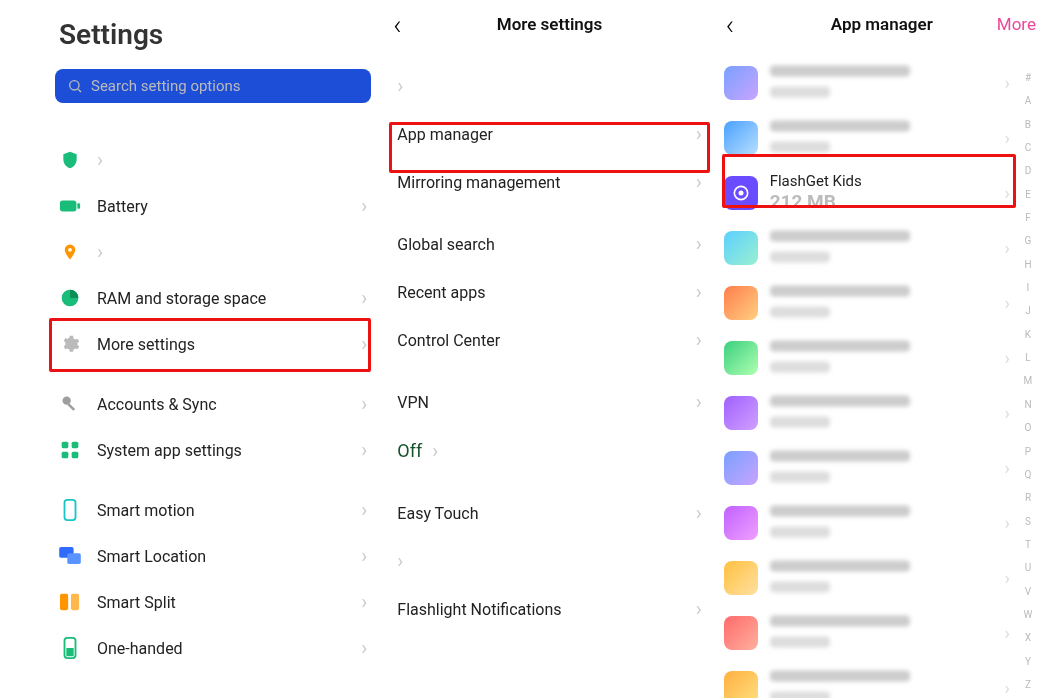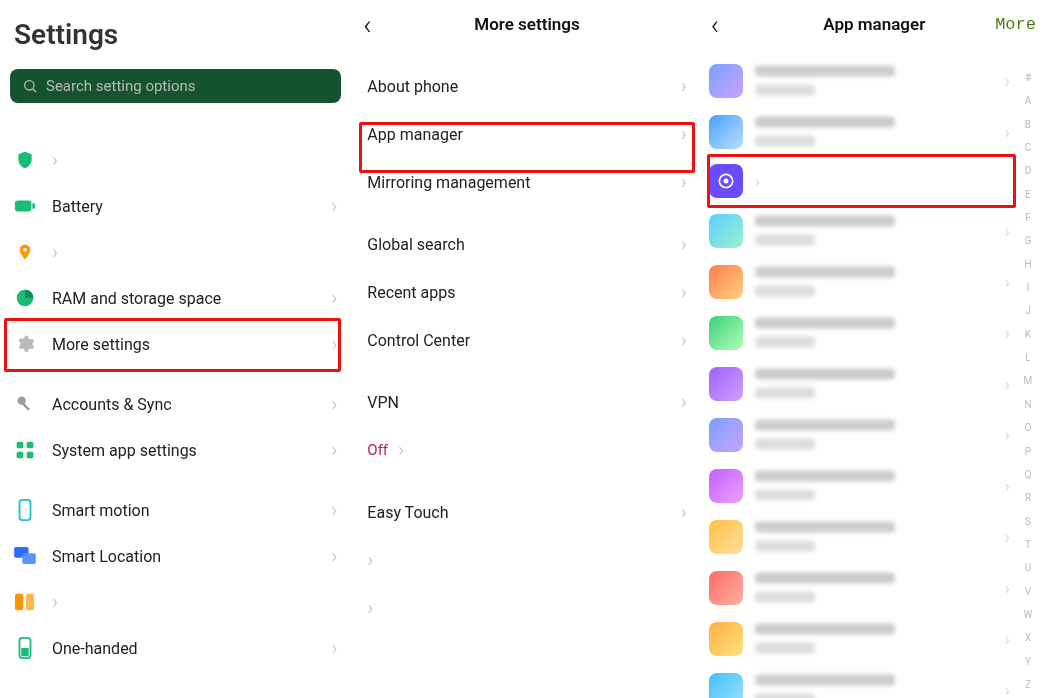--- a/index.html
+++ b/index.html
@@ -1,49 +1,49 @@
 <!DOCTYPE html>
 <html><head>
   <meta charset="utf-8">
   <style>
     * { margin:0; padding:0; box-sizing:border-box; font-family: -apple-system, BlinkMacSystemFont, "Segoe UI", Roboto, Helvetica, Arial, sans-serif; }
     body { width:1042px; height:698px; overflow:hidden; background:#fff; display:flex; color:#333; }
     .panel { flex: 1 1 0; position:relative; height:698px; overflow:hidden; }
     
-    .p1 { padding:0 8px 0 8px; }
+    .p1 { padding:0 8px 0 8px;margin-left:45px; }
     .p1-title { font-size:28px; font-weight:600; padding:18px 0 18px 6px; }
-    .search { display:flex; align-items:center; background:#14532d; border-radius:8px; padding:8px 12px; color:#bbb; margin:0 2px 10px 2px; }
+    .search { display:flex; align-items:center; background:#1d4ed8; border-radius:8px; padding:8px 12px; color:#bbb; margin:0 2px 10px 2px; }
     .search svg{ margin-right:8px; }
     .search span{ font-size:15px; color:#bbb; }
     .row { display:flex; align-items:center; padding:12px 6px; position:relative; cursor:pointer; }
     .row .ico { width:22px; height:22px; margin-right:16px; display:flex; align-items:center; justify-content:center; flex:none; }
     .row .lbl { flex:1; font-size:16px; color:#222; }
-    .row .lbl-off { color:#be185d; font-size:15px; margin-right:10px;text-align:right; }
+    .row .lbl-off { color:#14532d; font-size:18px; margin-right:10px;text-align:right; }
     .chev { color:#ccc; font-size:20px; line-height:1; }
     .gap { height:14px; }
     .hl1 { position:absolute; left:4px; right:10px; top:318px; height:54px; border:3px solid #e11; border-radius:2px; pointer-events:none; }
     
     .cut { height:20px; overflow:hidden; opacity:.3; }
     
     .p2 { padding:0 8px; }
     .hdr { display:flex; align-items:center; justify-content:center; position:relative; height:48px; }
     .hdr .back { position:absolute; left:4px; font-size:28px; font-weight:300; color:#000; cursor:pointer; }
     .hdr .title { font-size:17px; font-weight:600; color:#111; }
-    .hdr .more { position:absolute; right:6px; font-size:17px; color:#4d7c0f; cursor:pointer;font-family:Liberation Mono, monospace; }
+    .hdr .more { position:absolute; right:6px; font-size:17px; color:#ec4899; cursor:pointer; }
     .p2-list { padding-top:14px; }
     .p2-list .row { padding:14px 8px; }
     .hl2 { position:absolute; left:8px; right:8px; top:122px; height:51px; border:3px solid #e11; border-radius:2px; pointer-events:none; }
     
     .p3 { padding:0 0 0 4px; }
     .p3-body { position:absolute; top:55px; left:0; right:26px; bottom:0; }
     .app-row { display:flex; align-items:center; padding:7px 6px; position:relative; }
     .app-ico { width:34px; height:34px; border-radius:8px; margin-right:12px; flex:none; }
     .app-text { flex:1; display:flex; flex-direction:column; justify-content:center; }
     .app-name { font-size:15px; color:#222; }
-    .app-sz { font-size:16px; color:#bbb;font-weight:bold; }
+    .app-sz { font-size:19px; color:#bbb;font-weight:bold; }
     .blur .app-name, .blur .app-sz{ position:relative; color:transparent; }
     .blur .app-name::after, .blur .app-sz::after{
       content:''; position:absolute; left:0; top:50%; transform:translateY(-50%);
       height:11px; border-radius:4px; filter:blur(2px);
     }
     .blur .app-name::after{ width:140px; background:#ccc; }
     .blur .app-sz::after{ width:60px; background:#ddd; }
     .p3-chev{ color:#ddd; font-size:18px; line-height:1; }
     .hl3 { position:absolute; left:4px; right:0; top:99px; height:54px; border:3px solid #e11; border-radius:2px; pointer-events:none; }
     .alpha { position:absolute; right:6px; top:72px; bottom:8px; width:16px; display:flex; flex-direction:column; justify-content:space-between; font-size:10px; color:#bbb; text-align:center; }
@@ -174,20 +174,21 @@
     <span class="lbl">Smart Location</span>
     <span class="chev">›</span>
   </div>
   <div class="row">
     <span class="ico">
         <svg width="20" height="18" viewBox="0 0 22 18">
           <rect x="0" y="0" width="9" height="18" rx="2" fill="#ff9500"></rect>
           <rect x="12" y="0" width="9" height="18" rx="2" fill="#ffb84d"></rect>
         </svg>
       </span>
+    <span class="lbl">Smart Split</span>
     <span class="chev">›</span>
   </div>
   <div class="row">
     <span class="ico">
         <svg width="16" height="22" viewBox="0 0 16 24" fill="none" stroke="#1abc7a" stroke-width="2">
           <rect x="2" y="1" width="12" height="22" rx="3"></rect>
           <rect x="4" y="12" width="8" height="9" fill="#1abc7a" stroke="none"></rect>
         </svg>
       </span>
     <span class="lbl">One-handed</span>
@@ -197,21 +198,20 @@
   <div class="hl1"></div>
 </div>
 
 <div class="panel p2">
   <div class="hdr">
     <span class="back">‹</span>
     <span class="title">More settings</span>
   </div>
   <div class="p2-list">
     <div class="row">
-        <span class="lbl">About phone</span>
         <span class="chev">›</span>
       </div>
     <div class="row">
         <span class="lbl">App manager</span>
         <span class="chev">›</span>
       </div>
     <div class="row">
         <span class="lbl">Mirroring management</span>
         <span class="chev">›</span>
       </div>
@@ -239,20 +239,21 @@
       </div>
     <div class="gap"></div>
     <div class="row">
         <span class="lbl">Easy Touch</span>
         <span class="chev">›</span>
       </div>
     <div class="row">
         <span class="chev">›</span>
       </div>
     <div class="row">
+        <span class="lbl">Flashlight Notifications</span>
         <span class="chev">›</span>
       </div>
   </div>
   <div class="hl2"></div>
 </div>
 
 <div class="panel p3">
   <div class="hdr">
     <span class="back">‹</span>
     <span class="title">App manager</span>
@@ -277,20 +278,24 @@
         <span class="p3-chev">›</span>
       </div>
 
     <div class="app-row">
       <div class="app-ico grad3">
           <svg width="20" height="20" viewBox="0 0 24 24" fill="none" stroke="#fff" stroke-width="2">
             <circle cx="12" cy="12" r="8"></circle>
             <circle cx="12" cy="12" r="3" fill="#fff" stroke="none"></circle>
           </svg>
         </div>
+      <div class="app-text">
+        <div class="app-name">FlashGet Kids</div>
+        <div class="app-sz">212 MB</div>
+      </div>
       <span class="p3-chev">›</span>
     </div>
 
     <div class="app-row blur">
         <div class="app-ico grad4"></div>
         <div class="app-text">
           <div class="app-name">.</div>
           <div class="app-sz">.</div>
         </div>
         <span class="p3-chev">›</span>

